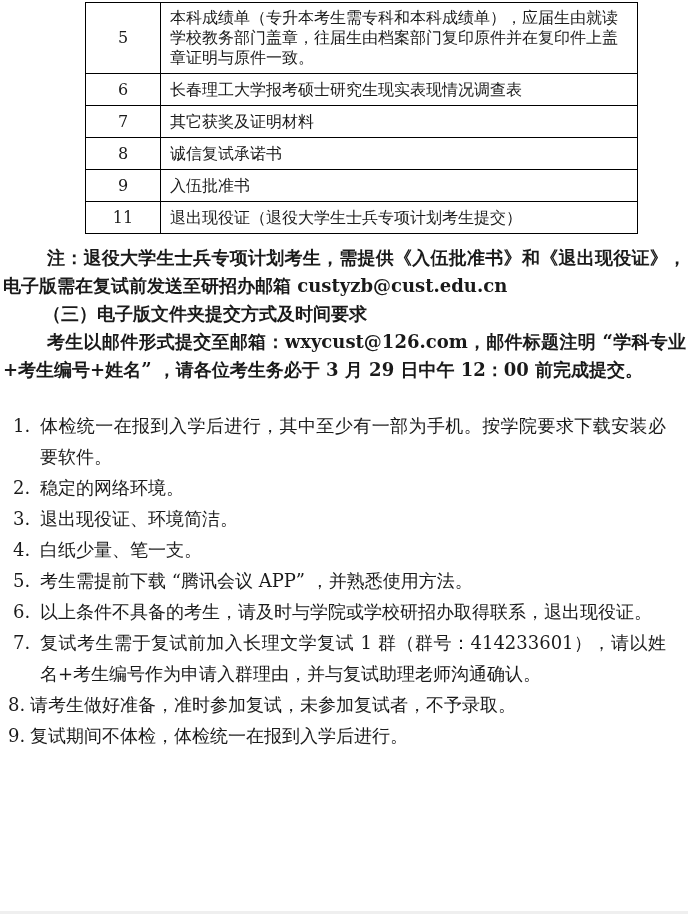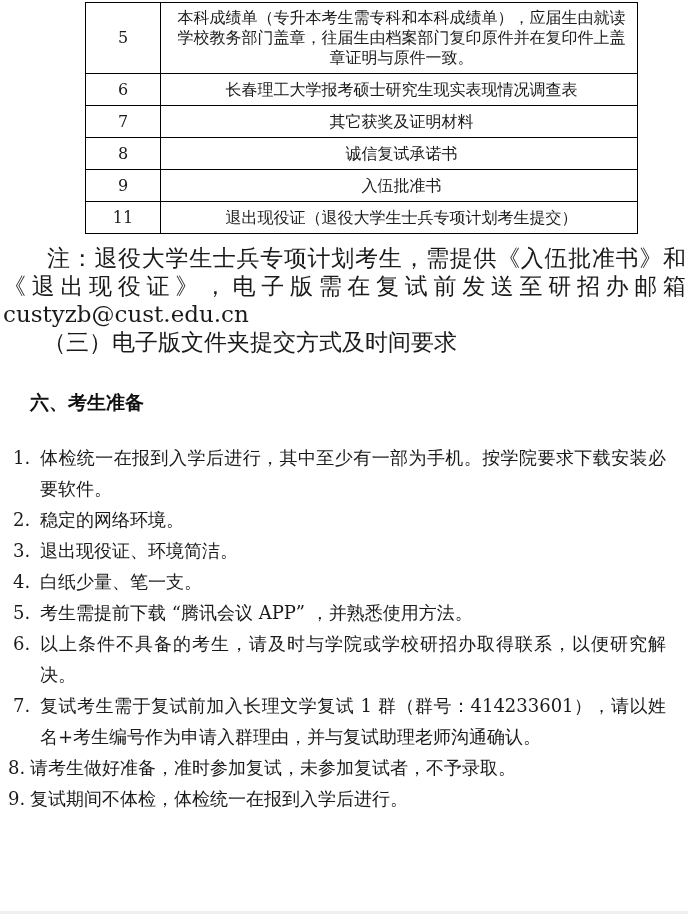--- a/index.html
+++ b/index.html
@@ -17,24 +17,24 @@
   .materials-table-wrap { padding: 2px 0 0 85px; }
   table.materials {
     border-collapse: collapse;
     width: 553px;
     font-size: 16px;
     line-height: 20px;
     color: #1a1a1a;
   }
   table.materials td { border: 1px solid #000; vertical-align: middle; }
   td.cell-num { width: 75px; text-align: center; padding: 5px 2px; }
-  td.cell-desc { padding: 5px 4px 5px 9px; text-align: center; }
+  td.cell-desc { padding: 5px 4px 5px 9px; text-align: left; }
   tr.single td { height: 32px; }
   
-  .notes { margin-top: 10px; padding: 0 2px 0 3px; font-size: 23px; line-height: 28px; text-align: justify; }
+  .notes { margin-top: 10px; padding: 0 2px 0 3px; font-size: 18px; line-height: 28px; text-align: justify; font-weight: bold; }
   .notes p { margin: 0; }
   .notes p.indent2 { text-indent: 44px; }
   .notes p.indent22 { text-indent: 40px; }
   
   .section-heading {
     font-family: "DejaVu Sans", "Liberation Sans", sans-serif;
     font-weight: bold;
     font-size: 19px;
     line-height: 28px;
     margin-left: 30px;
@@ -87,23 +87,23 @@
           <td class="cell-num">11</td>
           <td class="cell-desc">退出现役证（退役大学生士兵专项计划考生提交）</td>
         </tr>
       </tbody>
     </table>
   </div>
 
   <div class="notes">
     <p class="indent2">注：退役大学生士兵专项计划考生，需提供《入伍批准书》和《退出现役证》，电子版需在复试前发送至研招办邮箱 custyzb@cust.edu.cn</p>
     <p class="indent22">（三）电子版文件夹提交方式及时间要求</p>
+    <p class="indent2">考生以邮件形式提交至邮箱：wxycust@126.com，邮件标题注明 “学科专业+考生编号+姓名” ，请各位考生务必于 3 月 29 日中午 12：00 前完成提交。</p>
   </div>
 
-  <div class="section-heading heading-6">六、考生准备</div>
 
   <div class="prep-list">
     <div class="prep-item">
       <span class="num">1.</span>
       <div class="txt">体检统一在报到入学后进行，其中至少有一部为手机。按学院要求下载安装必要软件。</div>
     </div>
     <div class="prep-item">
       <span class="num">2.</span>
       <div class="txt">稳定的网络环境。</div>
     </div>
@@ -114,21 +114,21 @@
     <div class="prep-item">
       <span class="num">4.</span>
       <div class="txt">白纸少量、笔一支。</div>
     </div>
     <div class="prep-item">
       <span class="num">5.</span>
       <div class="txt">考生需提前下载 “腾讯会议 APP” ，并熟悉使用方法。</div>
     </div>
     <div class="prep-item">
       <span class="num">6.</span>
-      <div class="txt">以上条件不具备的考生，请及时与学院或学校研招办取得联系，以便研究解决。</div>
+      <div class="txt">以上条件不具备的考生，请及时与学院或学校研招办取得联系，退出现役证。</div>
     </div>
     <div class="prep-item">
       <span class="num">7.</span>
       <div class="txt">复试考生需于复试前加入长理文学复试 1 群（群号：414233601），请以姓名+考生编号作为申请入群理由，并与复试助理老师沟通确认。</div>
     </div>
     <div class="prep-item tight">
       <span class="num">8.</span>
       <div class="txt">请考生做好准备，准时参加复试，未参加复试者，不予录取。</div>
     </div>
     <div class="prep-item tight">

